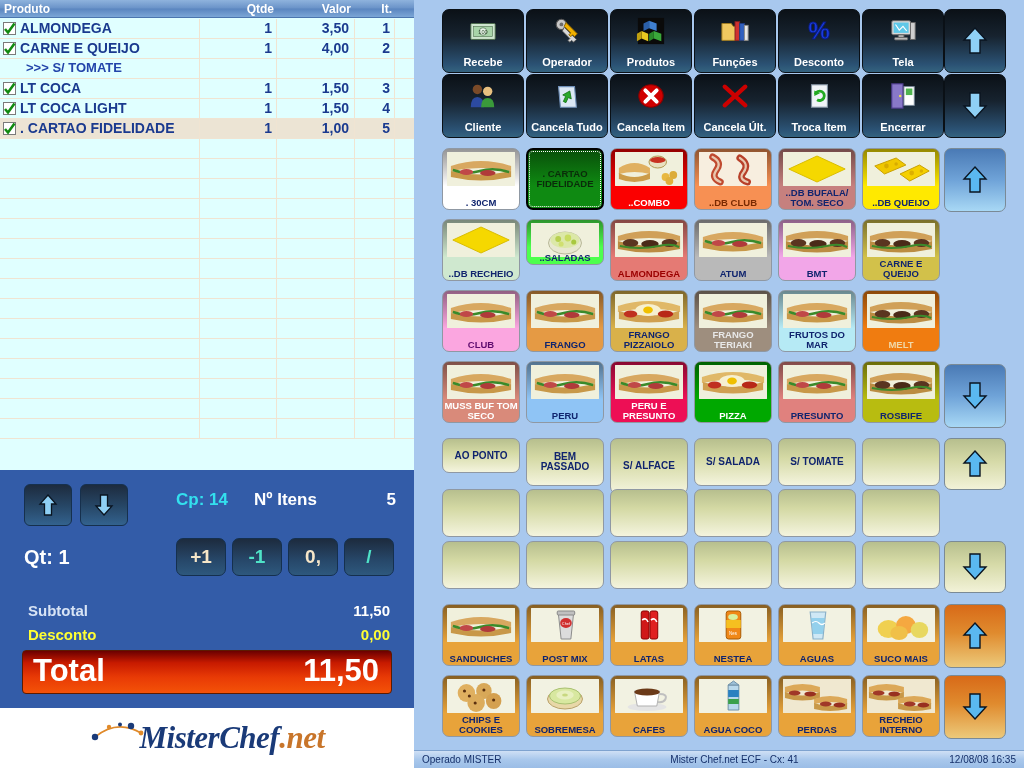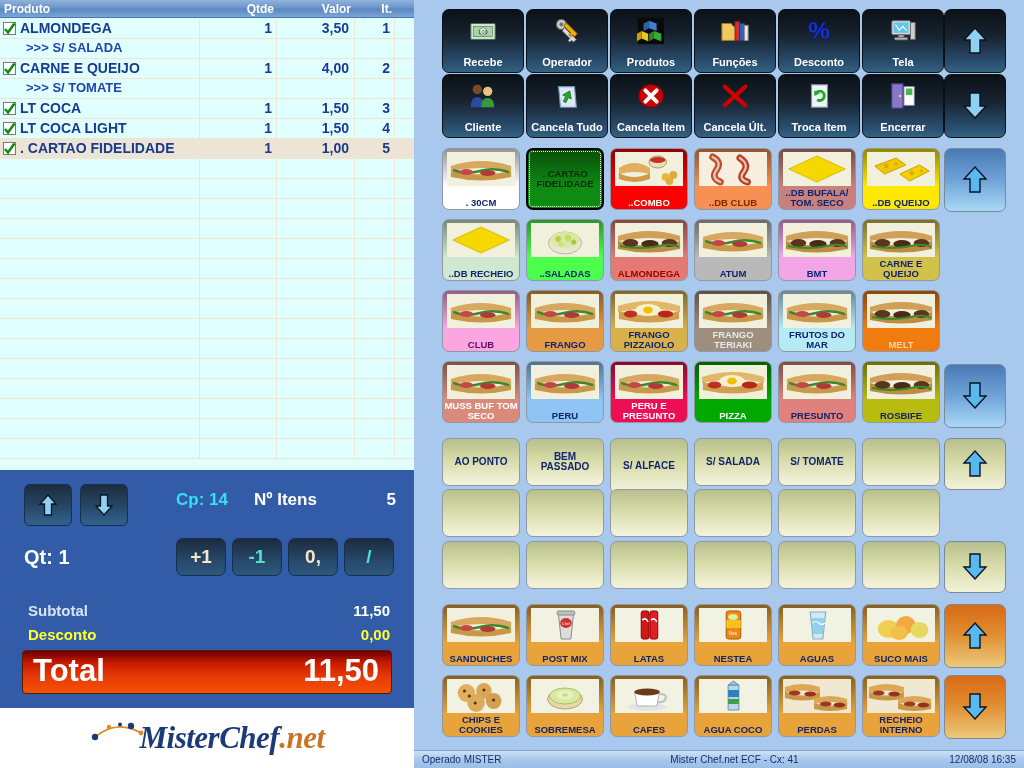--- a/index.html
+++ b/index.html
@@ -174,30 +174,20 @@
           <div class="cell c-name">ALMONDEGA</div>
           <div class="cell c-qt">1</div>
           <div class="cell c-val">3,50</div>
           <div class="cell c-it">1</div>
         </div>
         <div class="row">
           <div class="vline" style="left:199px"></div>
           <div class="vline" style="left:276px"></div>
           <div class="vline" style="left:354px"></div>
           <div class="vline" style="left:394px"></div>
-          <div class="cell c-name sub">&gt;&gt;&gt; S/ SALADA</div>
-          <div class="cell c-qt"></div>
-          <div class="cell c-val"></div>
-          <div class="cell c-it"></div>
-        </div>
-        <div class="row">
-          <div class="vline" style="left:199px"></div>
-          <div class="vline" style="left:276px"></div>
-          <div class="vline" style="left:354px"></div>
-          <div class="vline" style="left:394px"></div>
           <svg class="chk" viewBox="0 0 13 13">
             <rect x="0.5" y="0.5" width="12" height="12" fill="#ffffff" stroke="#7a7a7a"></rect>
             <path d="M2 7 L5 10.5 L11.5 1.5" stroke="#108a10" stroke-width="2.6" fill="none"></path>
           </svg>
           <div class="cell c-name">CARNE E QUEIJO</div>
           <div class="cell c-qt">1</div>
           <div class="cell c-val">4,00</div>
           <div class="cell c-it">2</div>
         </div>
         <div class="row">
@@ -630,21 +620,21 @@
         </div>
         <div class="pbtn" style="left:28px;top:219px;height:62px;background:linear-gradient(to bottom,rgb(120,135,120) 0%,#cfe8cf 62%,#cfe8cf 100%);">
           <div class="pimg">
             <svg width="100%" height="100%" viewBox="0 0 70 34" preserveAspectRatio="none">
               <rect width="70" height="34" fill="#f0f0dc"></rect>
               <path d="M35 4 L64 17 L35 30 L6 17 Z" fill="#f5d800" stroke="#d8bc00"></path>
             </svg>
           </div>
           <div class="plabel" style="color:#10246e;">..DB RECHEIO</div>
         </div>
-        <div class="pbtn" style="left:112px;top:219px;height:62px;background:linear-gradient(to bottom,rgb(45,148,45) 0%,#4dff4d 62%,#4dff4d 100%);">
+        <div class="pbtn" style="left:112px;top:219px;height:46px;background:linear-gradient(to bottom,rgb(45,148,45) 0%,#4dff4d 62%,#4dff4d 100%);">
           <div class="pimg">
             <svg width="100%" height="100%" viewBox="0 0 70 34" preserveAspectRatio="none">
               <rect width="70" height="34" fill="#f0f0dc"></rect>
               <ellipse cx="35" cy="20" rx="17" ry="11" fill="#e8e8d0" stroke="#b8b898"></ellipse>
               <ellipse cx="35" cy="17" rx="15" ry="8" fill="#dce8a8"></ellipse>
               <circle cx="28" cy="16" r="3" fill="#b8d050"></circle>
               <circle cx="38" cy="15" r="3.4" fill="#c8dc60"></circle>
               <circle cx="44" cy="19" r="2.6" fill="#a8c840"></circle>
               <circle cx="31" cy="21" r="2.6" fill="#d0e070"></circle>
             </svg>
@@ -859,21 +849,21 @@
               <path d="M3 13 Q35 3 67 13 L67 18 Q35 12 3 18 Z" fill="#d0a058"></path>
               <path d="M3 18 Q35 27 67 18 L67 26 Q35 33 3 26 Z" fill="#bb8c42"></path>
               <ellipse cx="16" cy="20" rx="8" ry="4" fill="#5a3520"></ellipse>
               <ellipse cx="36" cy="21" rx="9" ry="4" fill="#4a2a18"></ellipse>
               <ellipse cx="56" cy="20" rx="8" ry="4" fill="#5a3520"></ellipse>
               <path d="M5 23 Q25 27 45 23 Q58 20 66 24" stroke="#3c8a2c" stroke-width="2" fill="none"></path>
             </svg>
           </div>
           <div class="plabel" style="color:#10246e;">ROSBIFE</div>
         </div>
-        <div class="pbtn plain" style="left:28px;top:438px;height:48px">
+        <div class="pbtn plain" style="left:28px;top:438px;height:35px">
           <div class="plabel">AO PONTO</div>
         </div>
         <div class="pbtn plain" style="left:112px;top:438px;height:48px">
           <div class="plabel">BEM PASSADO</div>
         </div>
         <div class="pbtn plain" style="left:196px;top:438px;height:56px">
           <div class="plabel">S/ ALFACE</div>
         </div>
         <div class="pbtn plain" style="left:280px;top:438px;height:48px">
           <div class="plabel">S/ SALADA</div>

